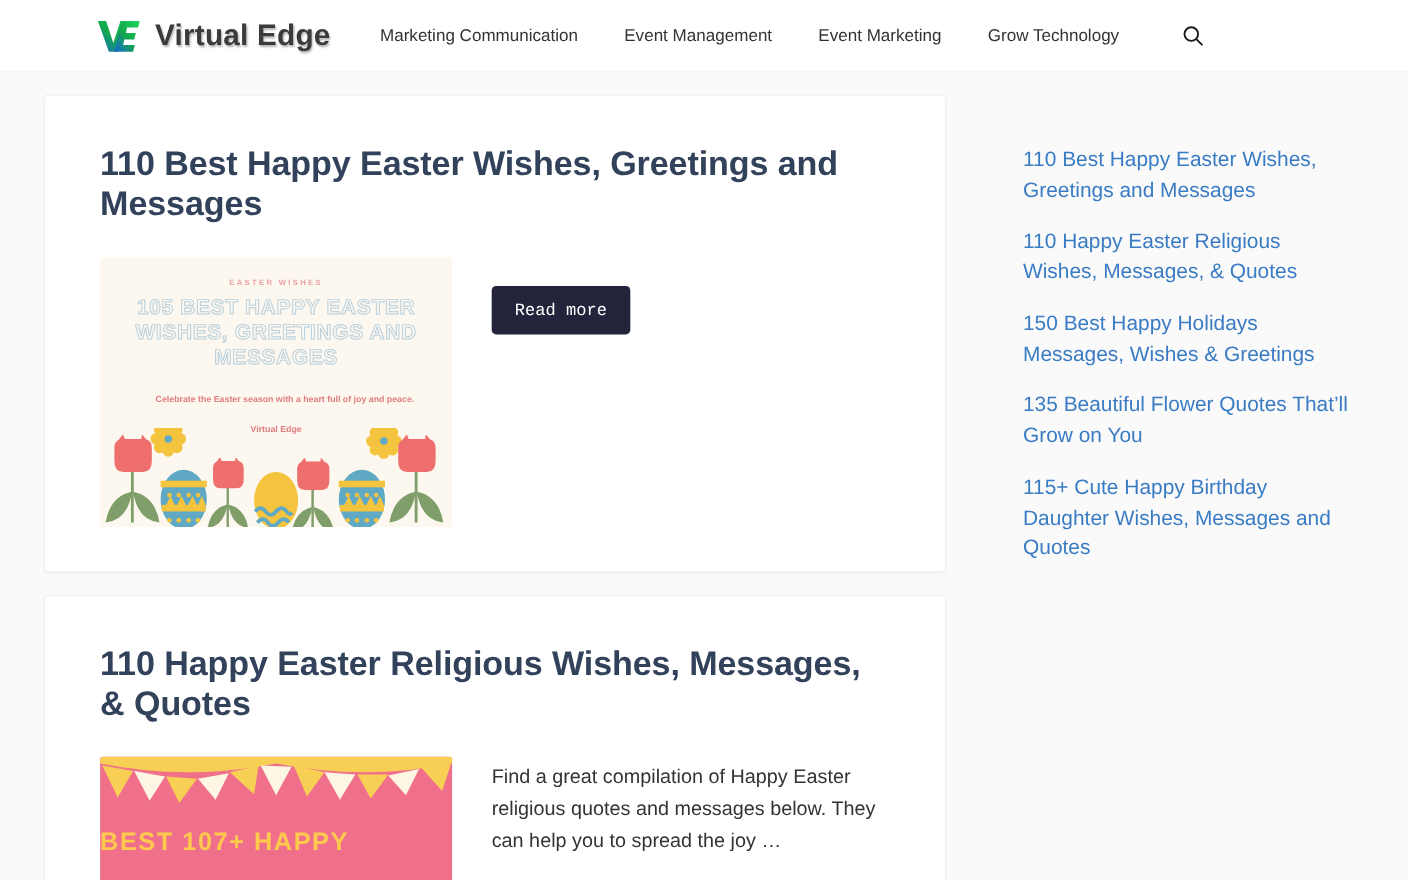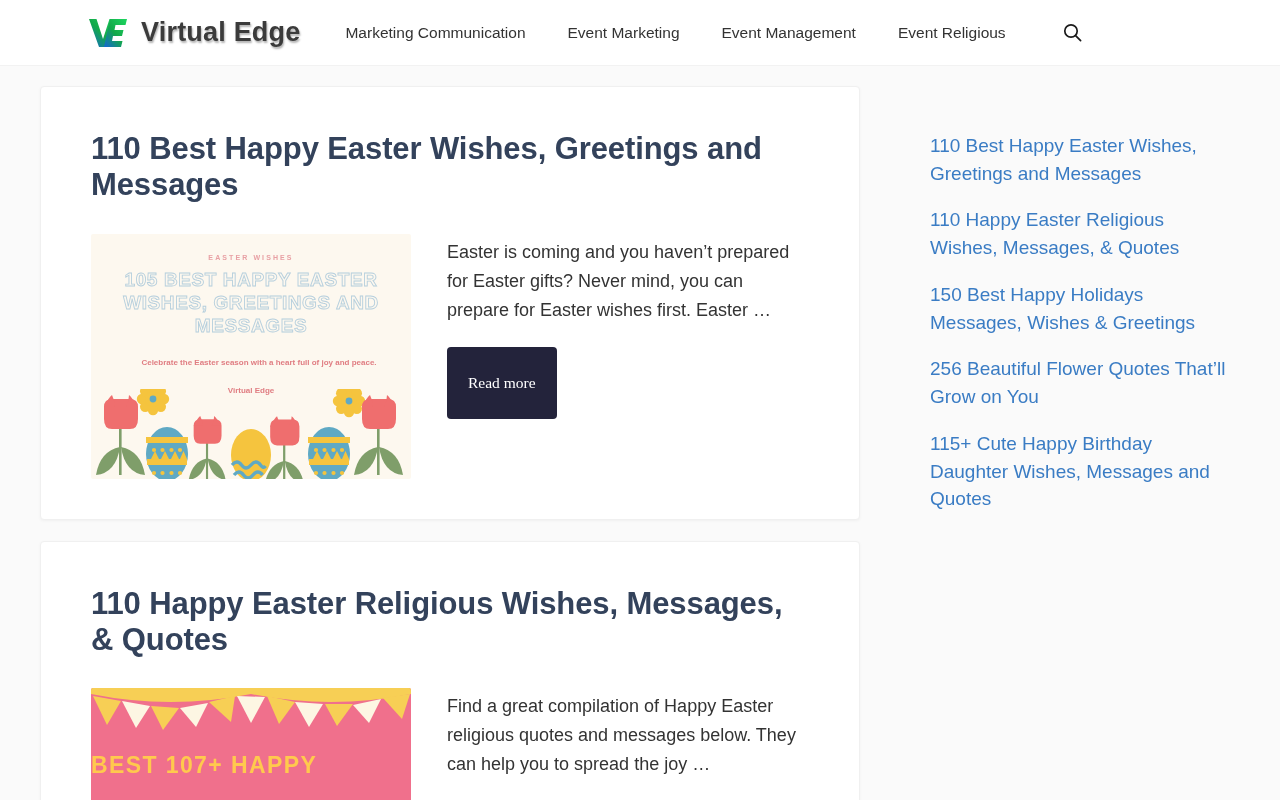--- a/index.html
+++ b/index.html
@@ -142,26 +142,26 @@
     line-height: 1.62;
     color: #333333;
   }
 
   .read-more {
     display: inline-block;
     margin-top: 22px;
     background: #23233b;
     color: #ffffff;
     font-size: 15.5px;
-    padding: 27px 21px;
+    padding: 13px 21px;
     border-radius: 4px;
     border: none;
     text-decoration: none;
     cursor: pointer;
-    font-family: Liberation Serif, serif;
+    font-family: Liberation Mono, monospace;
   }
 
   
   .widget-list { list-style: none; }
   .widget-list li { margin-bottom: 19px; }
   .widget-link {
     font-size: 19px;
     line-height: 1.46;
     color: #3a7cc4;
     text-decoration: none;
@@ -234,23 +234,23 @@
         </linearGradient>
       </defs>
       <path d="M1 3 L8.5 3 L15 23 L21.5 3 L29 3 L19 31 L11 31 Z" fill="url(#veGrad)"></path>
       <path d="M22 3 L39 3 L37.5 9 L27.5 9 L26.5 14 L35.5 14 L34 20 L25 20 L24 25 L34.5 25 L33 31 L16 31 Z" fill="url(#veGrad)"></path>
     </svg>
     <span class="brand-name">Virtual Edge</span>
   </a>
 
   <nav class="main-nav">
     <a class="nav-item" href="#">Marketing Communication</a>
+    <a class="nav-item" href="#">Event Management</a>
     <a class="nav-item" href="#">Event Marketing</a>
-    <a class="nav-item" href="#">Event Management</a>
-    <a class="nav-item" href="#">Event Religious</a>
+    <a class="nav-item" href="#">Grow Technology</a>
 
     <button class="nav-search" aria-label="Search">
       <svg width="19" height="19" viewBox="0 0 19 19">
         <circle cx="8" cy="8" r="6.2" fill="none" stroke="#1a1a1a" stroke-width="1.7"></circle>
         <line x1="12.6" y1="12.6" x2="17.6" y2="17.6" stroke="#1a1a1a" stroke-width="1.7" stroke-linecap="round"></line>
       </svg>
     </button>
   </nav>
 </header>
 
@@ -385,21 +385,20 @@
               <path d="M13 18 q0-8 8-8 l18 0 q8 0 8 8 l0 12 q0 10-8 10 l-18 0 q-8 0-8-10 z" fill="#ef6e6e"></path>
               <path d="M13 18 q5-10 8-12 q3 6 3 12 z" fill="#ef6e6e"></path>
               <path d="M35 18 q3-6 3-12 q3 2 8 12 z" fill="#ef6e6e"></path>
               <path d="M29 58 q-20 4-24 28 q20-2 24-28z" fill="#7f9e6a"></path>
               <path d="M30 58 q20 4 24 28 q-20-2-24-28z" fill="#7f9e6a"></path>
             </g>
           </svg>
         </a>
 
         <div class="post-text">
-          <p class="excerpt">Easter is coming and you haven’t prepared for Easter gifts? Never mind, you can prepare for Easter wishes first. Easter …</p>
           <a class="read-more" href="#">Read more</a>
         </div>
       </div>
     </article>
 
     <article class="post-card">
       <h2 class="post-title">
         <a href="#">110 Happy Easter Religious Wishes, Messages, &amp; Quotes</a>
       </h2>
 
@@ -441,21 +440,21 @@
       <li>
           <a class="widget-link" href="#">110 Best Happy Easter Wishes, Greetings and Messages</a>
         </li>
       <li>
           <a class="widget-link" href="#">110 Happy Easter Religious Wishes, Messages, &amp; Quotes</a>
         </li>
       <li>
           <a class="widget-link" href="#">150 Best Happy Holidays Messages, Wishes &amp; Greetings</a>
         </li>
       <li>
-          <a class="widget-link" href="#">256 Beautiful Flower Quotes That’ll Grow on You</a>
+          <a class="widget-link" href="#">135 Beautiful Flower Quotes That’ll Grow on You</a>
         </li>
       <li>
           <a class="widget-link" href="#">115+ Cute Happy Birthday Daughter Wishes, Messages and Quotes</a>
         </li>
     </ul>
   </aside>
 
 </div>
 
 </body></html>

